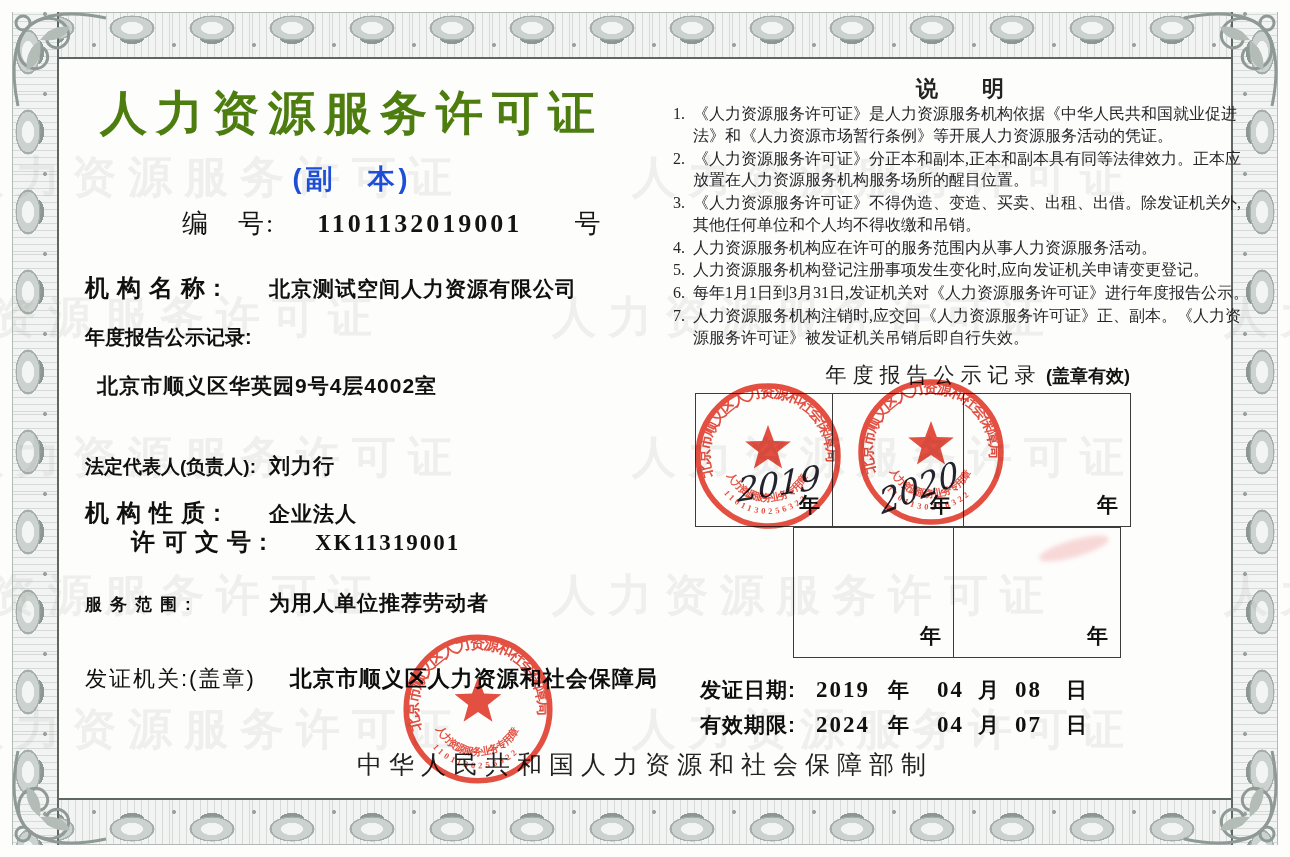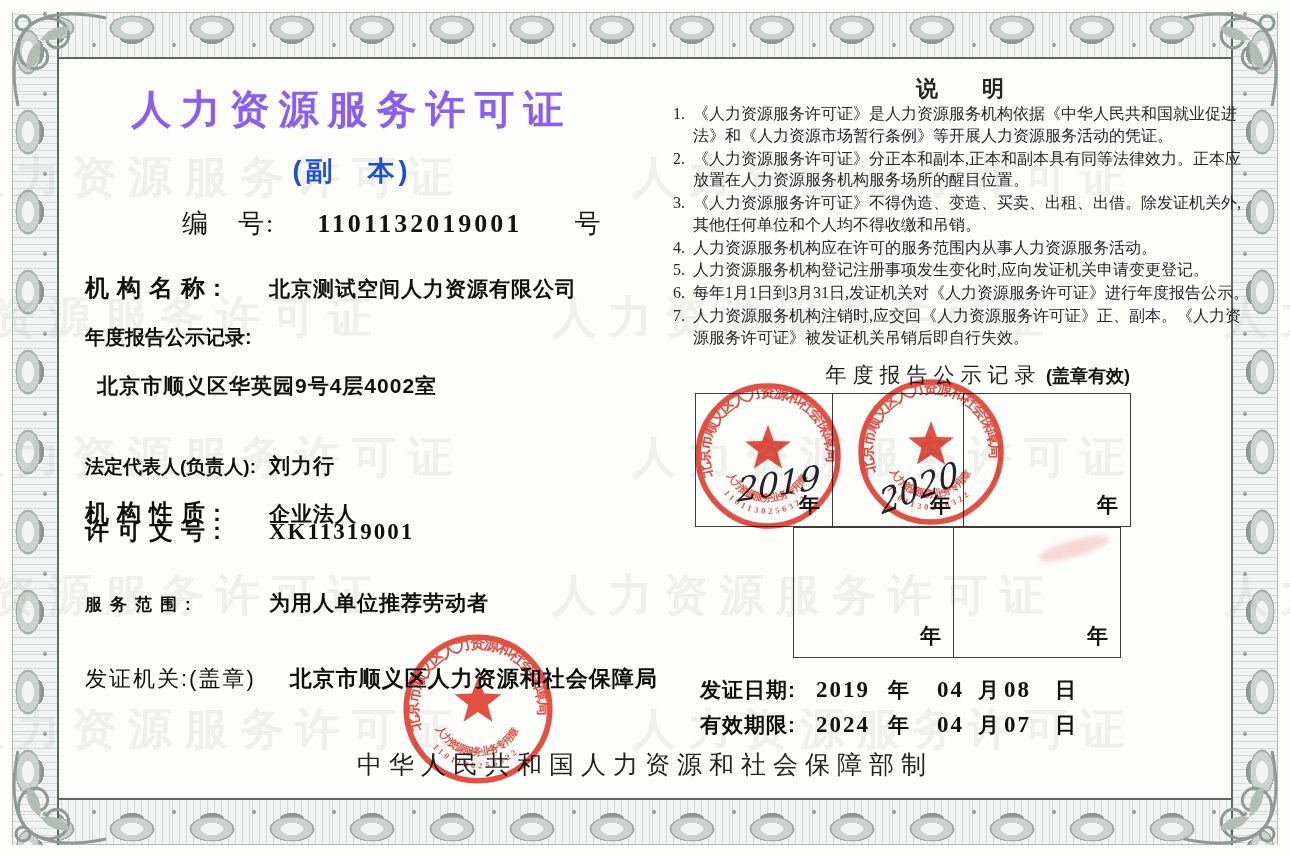--- a/index.html
+++ b/index.html
@@ -36,37 +36,37 @@
   .c-bl{left:6px;bottom:6px;transform:scaleY(-1);}
 
   
   .wm{position:absolute;left:-40px;width:1400px;white-space:nowrap;z-index:1;
       font-size:44px;font-weight:bold;letter-spacing:12px;color:rgba(140,146,142,0.12);pointer-events:none;}
 
   .content{position:absolute;inset:0;z-index:2;}
 
   
   .title-wrap{position:absolute;left:62px;top:82px;width:580px;text-align:center;}
-  .cert-title{font-family:"Liberation Serif",serif;font-weight:bold;font-size:40px;letter-spacing:9px;color:#8b5cf6;}
+  .cert-title{font-family:"Liberation Serif",serif;font-weight:bold;font-size:47px;letter-spacing:9px;color:#4d7c0f;}
   .cert-copy{margin-top:16px;font-size:27px;font-weight:bold;letter-spacing:4px;color:#1d4ed8;}
   .serial-row{position:absolute;left:182px;top:206px;font-family:"Liberation Serif",serif;font-size:26px;color:#141414;}
   .serial-row .lab{letter-spacing:2px;}
   .serial-row .val{font-weight:bold;letter-spacing:3px;margin-left:42px;}
   .serial-row .suf{margin-left:52px;}
 
   .field{position:absolute;left:85px;width:600px;display:flex;align-items:baseline;}
   .field .flab{font-weight:bold;color:#101010;flex:0 0 auto;min-width:172px;}
   .field .fval{font-weight:bold;color:#101010;margin-left:12px;font-size:21px;letter-spacing:1px;}
   .fval.alnum{font-family:"Liberation Serif",serif;font-size:23px;letter-spacing:2px;}
   .f0{top:272px;} .f0 .flab{font-size:24px;letter-spacing:8px;}
   .f1{top:324px;} .f1 .flab{font-size:20px;}
   .f2{top:372px;} .f2 .flab{font-size:24px;}
   .f3{top:452px;} .f3 .flab{font-size:19px;}
   .f4{top:497px;} .f4 .flab{font-size:24px;letter-spacing:8px;}
-  .f5{top:515px;} .f5 .flab{font-size:24px;letter-spacing:8px;}
+  .f5{top:526px;margin-left:46px;} .f5 .flab{font-size:24px;letter-spacing:8px;}
   .f6{top:589px;} .f6 .flab{font-size:17px;letter-spacing:8px;}
 
   .issuer-row{position:absolute;left:85px;top:664px;display:flex;align-items:baseline;justify-content:flex-end;}
   .issuer-row .ilab{font-size:22px;letter-spacing:2px;color:#101010;}
   .issuer-row .ival{font-size:22px;font-weight:bold;margin-left:34px;letter-spacing:1px;color:#0d0d0d;}
 
   
   .instr-head{position:absolute;left:700px;top:74px;width:520px;text-align:center;
       font-family:"Liberation Serif",serif;font-size:22px;font-weight:bold;color:#222;}
   .instr-list{position:absolute;left:673px;top:103px;width:580px;}
@@ -85,21 +85,21 @@
   .acell:last-child{border-right:none;}
   .acell .ylab{position:absolute;right:12px;bottom:7px;font-size:21px;font-weight:600;color:#121212;}
 
   .dates{position:absolute;left:700px;top:676px;}
   .drow{display:flex;align-items:center;margin-bottom:7px;}
   .drow .dlab{font-size:21px;font-weight:bold;letter-spacing:1px;color:#0f0f0f;}
   .drow .dnum{font-family:"Liberation Serif",serif;font-size:23px;font-weight:bold;letter-spacing:2px;color:#101010;}
   .drow .dunit{font-size:21px;font-weight:bold;color:#0f0f0f;}
   .dnum.y{margin-left:20px;} .dunit.y{margin-left:18px;}
   .dnum.m{margin-left:28px;} .dunit.m{margin-left:14px;}
-  .dnum.d{margin-left:5px;}  .dunit.d{margin-left:24px;}
+  .dnum.d{margin-left:16px;}  .dunit.d{margin-left:24px;}
 
   .footer-line{position:absolute;left:0;right:0;top:748px;text-align:center;
       font-family:"Liberation Serif",serif;font-size:25px;letter-spacing:7px;color:#222;}
 
   
   .stamp{position:absolute;mix-blend-mode:multiply;opacity:.9;z-index:4;}
   .seal-ring{fill:none;stroke:#e23c2d;stroke-width:5.5;}
   .seal-text{fill:#e23c2d;font-weight:bold;font-family:"Liberation Serif",serif;}
   .seal-star{fill:#e23c2d;}
   .hand-year{position:absolute;z-index:5;font-family:"DejaVu Serif",serif;font-style:italic;

